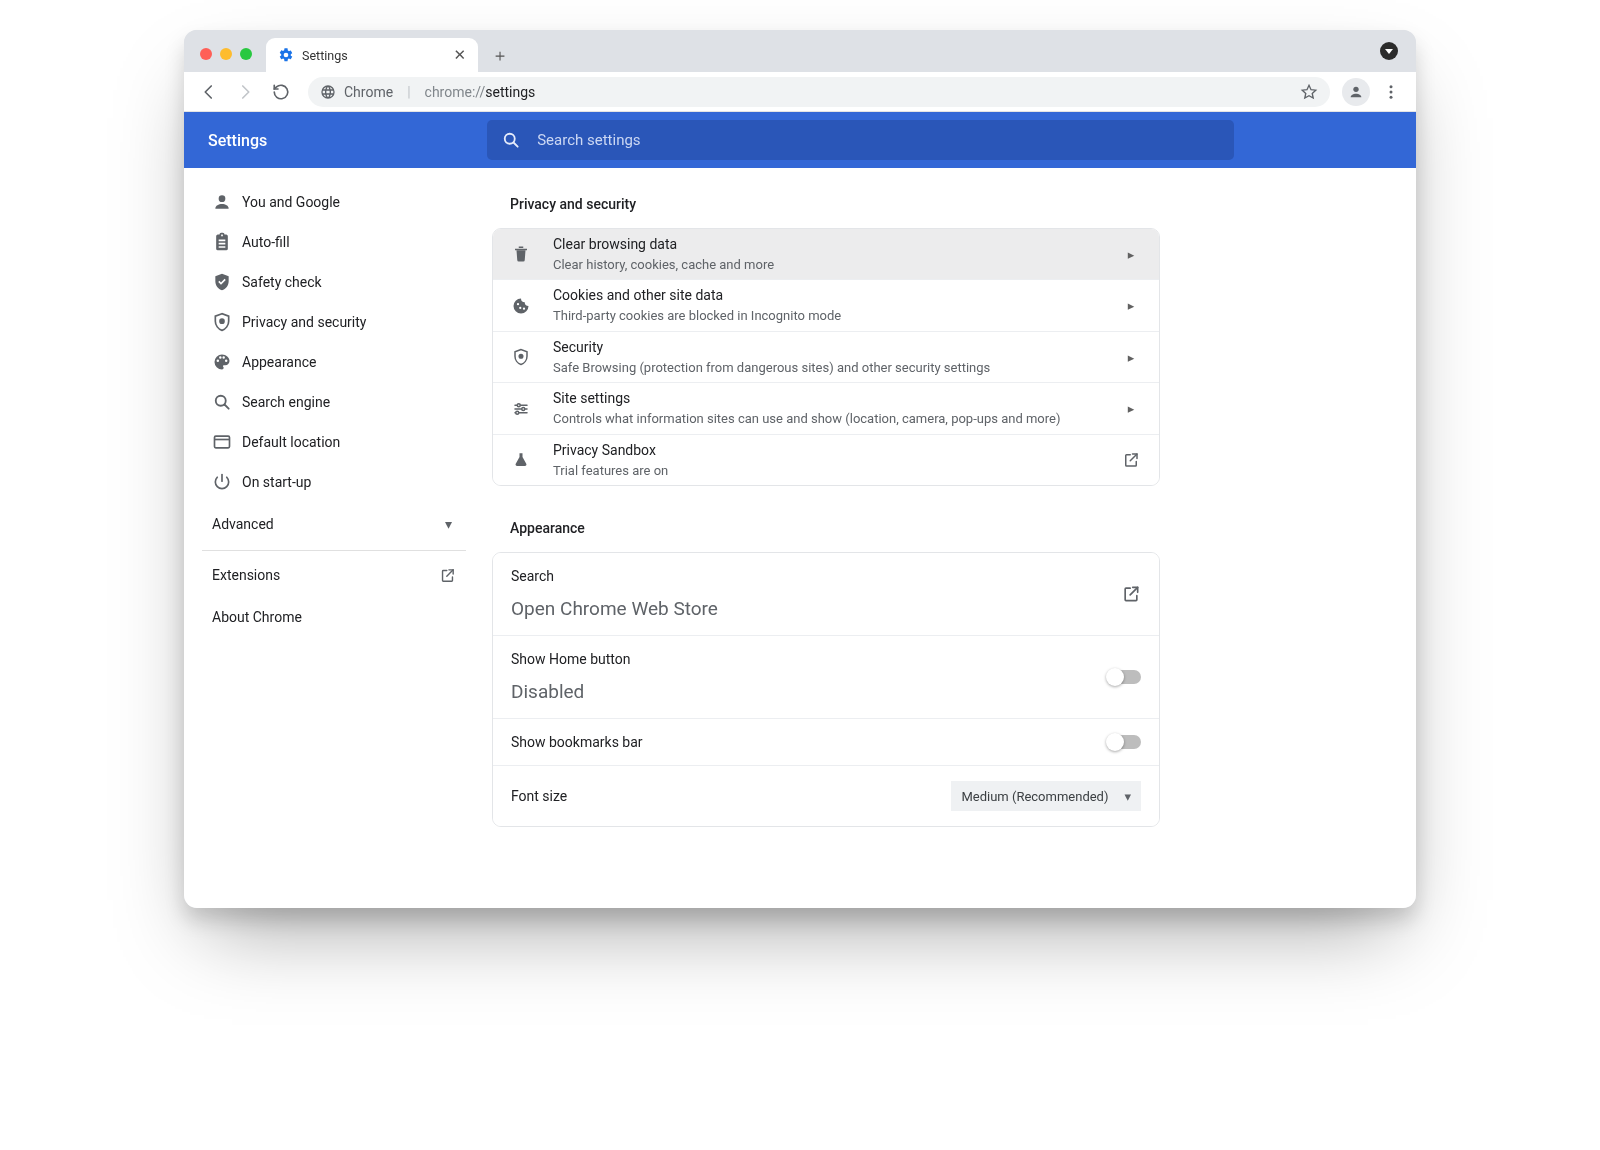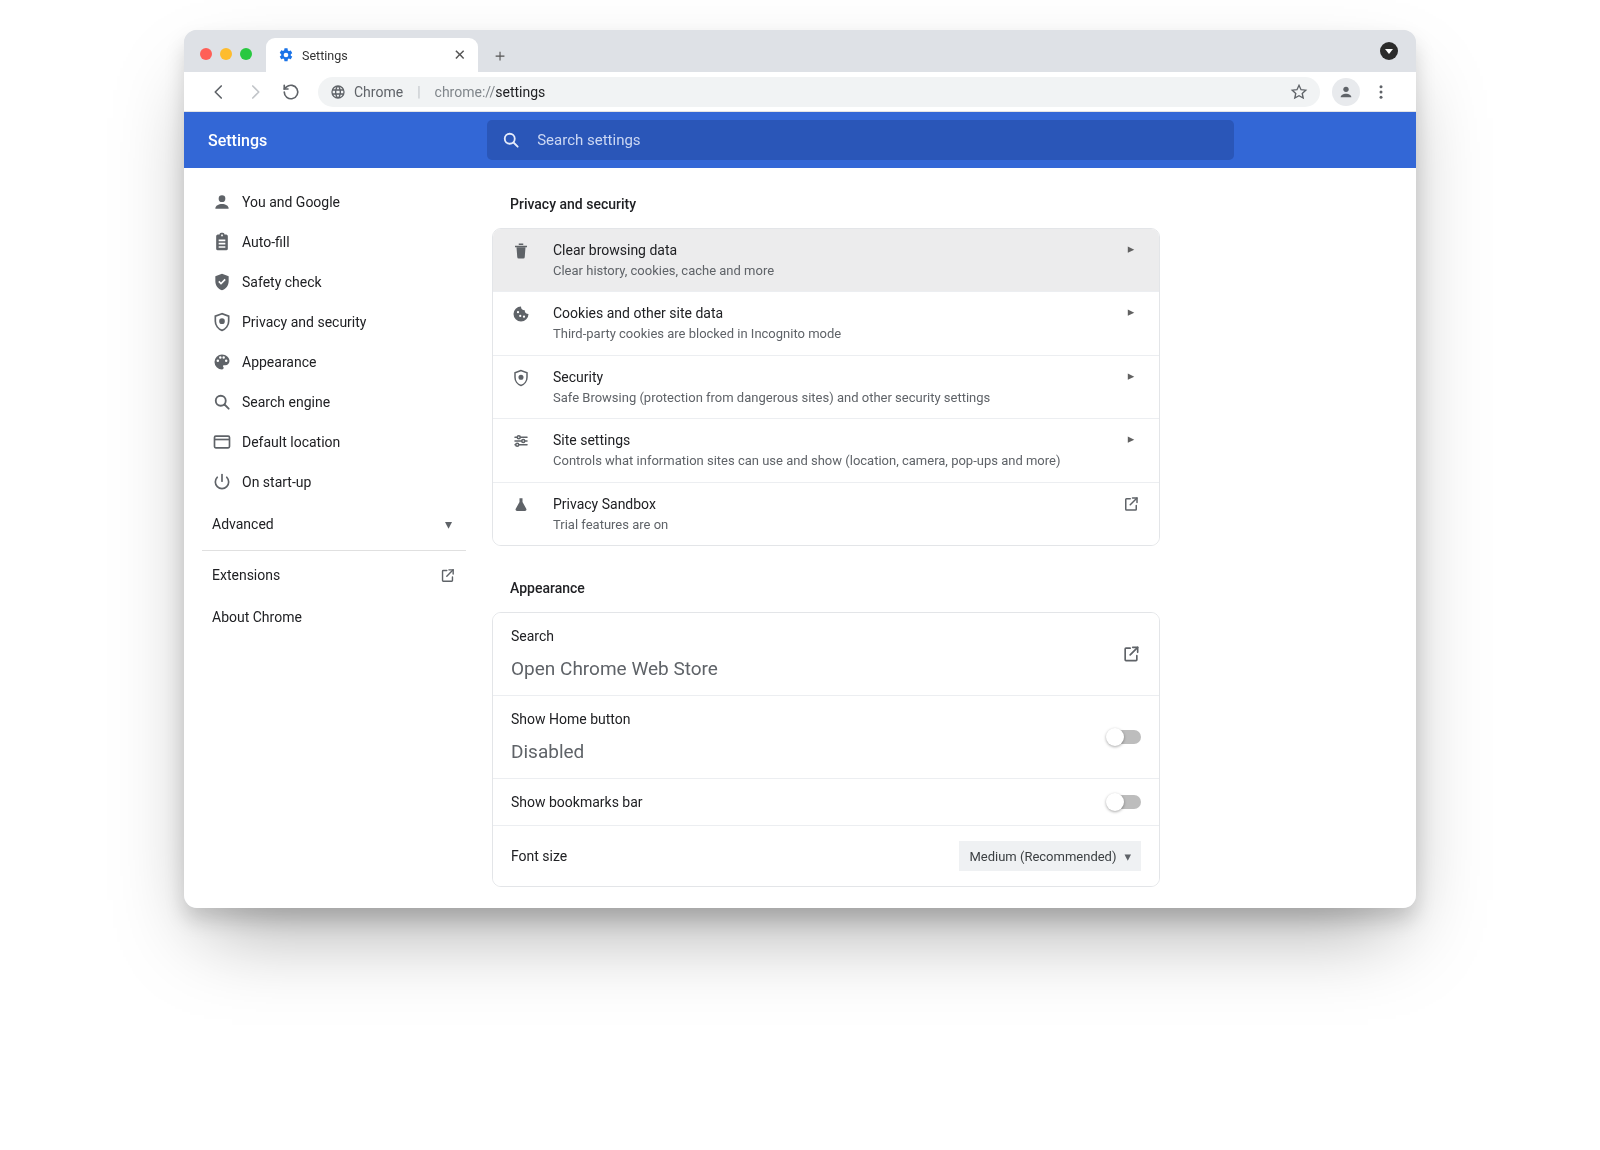--- a/index.html
+++ b/index.html
@@ -12,21 +12,21 @@
   .dot { width:12px; height:12px; border-radius:50%; }
   .dot.red{background:#ff5f57;} .dot.yel{background:#febc2e;} .dot.grn{background:#28c840;}
   .tab { background:#fff; height:34px; border-radius:9px 9px 0 0; display:flex; align-items:center; padding:0 12px; width:212px; margin-left:8px; gap:8px; font-size:12.5px; color:#333;}
   .tab .gear-icon svg{width:16px;height:16px;}
   .tab .close-icon{margin-left:auto;color:#555;font-size:15px;line-height:1;}
   .newtab { width:28px; height:28px; margin-left:8px; margin-bottom:3px; display:flex; align-items:center; justify-content:center; color:#555; font-size:17px; border-radius:50%; }
   .chevdown { position:absolute; right:16px; bottom:10px; width:22px; height:22px; display:flex;align-items:center;justify-content:center; }
   .chevdown-circle{width:18px;height:18px;border-radius:50%;background:#2b2b2b;display:flex;align-items:center;justify-content:center;}
   .chevdown-circle::after{content:"";width:0;height:0;border-left:4px solid transparent;border-right:4px solid transparent;border-top:5px solid #fff;}
   
-  .toolbar { height:40px; background:#fff; border-bottom:1px solid #e4e4e4; display:flex; align-items:center; padding:0 20px; gap:6px; }
+  .toolbar { height:40px; background:#fff; border-bottom:1px solid #e4e4e4; display:flex; align-items:center; padding:0 10px; gap:6px; }
   .tbtn{width:30px;height:30px;display:flex;align-items:center;justify-content:center;color:#5f6368;border-radius:50%;}
   .tbtn.disabled{color:#b9bcc0;}
   .omnibox{flex:1;height:30px;background:#f1f3f4;border-radius:16px;display:flex;align-items:center;padding:0 12px;margin:0 6px;font-size:14px;color:#202124;gap:8px;}
   .omnibox .globe-icon{color:#5f6368;display:flex;}
   .omnibox .scheme{color:#5f6368;}
   .omnibox .sep{color:#c0c4c9;margin:0 6px;}
   .omnibox .prefix{color:#80868b;}
   .omnibox .path{color:#202124;}
   .omnibox .star-icon{margin-left:auto;color:#5f6368;}
   .avatar-btn{width:28px;height:28px;border-radius:50%;background:#e8eaed;display:flex;align-items:center;justify-content:center;color:#5f6368;}
@@ -48,38 +48,38 @@
   .adv-row .caret{color:#5f6368;}
   .ext-row{height:44px;display:flex;align-items:center;justify-content:space-between;padding:0 28px;font-size:14px;color:#202124;cursor:pointer;}
   .ext-row .ext-icon{color:#5f6368;}
   .about-row{height:40px;display:flex;align-items:center;padding:0 28px;font-size:14px;color:#202124;cursor:pointer;}
 
   .content{flex:1;padding:24px 56px 0 8px;overflow:hidden;}
   .content-inner{max-width:668px;margin:0 auto 0 0;}
   .section-title{font-size:14px;font-weight:500;color:#202124;margin:4px 0 16px 18px;}
 
   .card{border:1px solid #e3e5e8;border-radius:9px;overflow:hidden;background:#fff;box-shadow:0 0 0 rgba(0,0,0,0);}
-  .row{display:flex;align-items:flex-start;padding:12px 18px;border-bottom:1px solid #eceef1;cursor:pointer;background:#fff;}
+  .row{display:flex;align-items:center;padding:6px 18px;border-bottom:1px solid #eceef1;cursor:pointer;background:#fff;}
   .row:last-child{border-bottom:none;}
   .row.hover{background:#ececed;}
   .row .ricon{width:20px;height:20px;color:#5f6368;margin-right:22px;display:flex;align-items:center;justify-content:center;flex-shrink:0;}
   .row .texts{flex:1;min-width:0;}
   .row .t1{font-size:14px;color:#202124;line-height:1.35;}
   .row .t2{font-size:13px;color:#5f6368;line-height:1.35;margin-top:2px;}
   .row .arrow{color:#616161;font-size:13px;width:20px;display:flex;justify-content:center;}
 
   .card2{border:1px solid #e3e5e8;border-radius:9px;overflow:hidden;background:#fff;margin-bottom:0;}
   .arow{display:flex;align-items:center;padding:15px 18px;border-bottom:1px solid #eceef1;background:#fff;}
   .arow:last-child{border-bottom:none;}
   .arow .texts{flex:1;}
   .arow .t1{font-size:14px;color:#202124;}
   .arow .t2{font-size:19px;color:#5f6368;margin-top:13px;}
   .toggle{width:34px;height:14px;background:#bdbdbd;border-radius:8px;position:relative;}
   .toggle .knob{width:18px;height:18px;background:#fff;border-radius:50%;box-shadow:0 1px 3px rgba(0,0,0,0.35);position:absolute;top:-2px;left:-1px;}
-  .dropdown{height:30px;background:#eff1f3;border-radius:0;display:flex;align-items:center;padding:0 10px;gap:2px;font-size:13px;color:#3c4043;}
+  .dropdown{height:30px;background:#eff1f3;border-radius:0;display:flex;align-items:center;padding:0 10px;gap:10px;font-size:13px;color:#3c4043;}
   .dropdown .caret{color:#5f6368;margin-left:6px;}
 
   svg{display:block;}
 </style>
 </head>
 <body>
 
 <div class="window-wrap">
 
   <div class="tabstrip">

